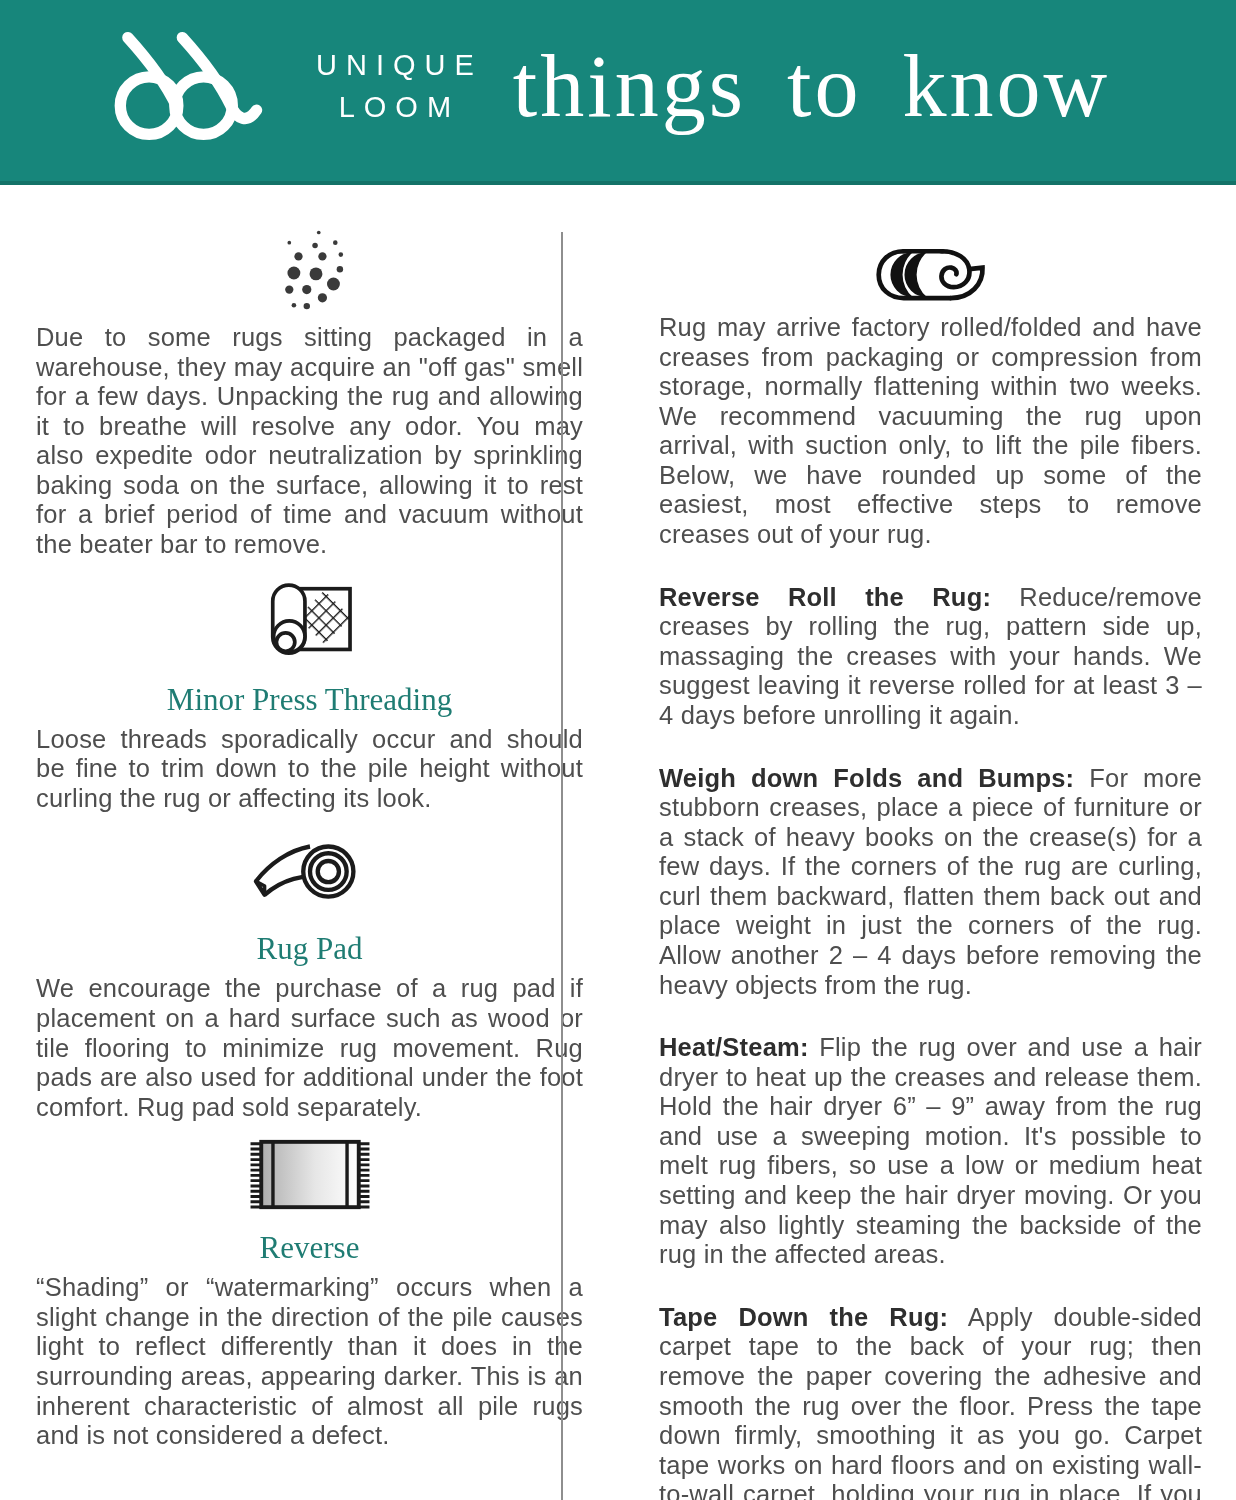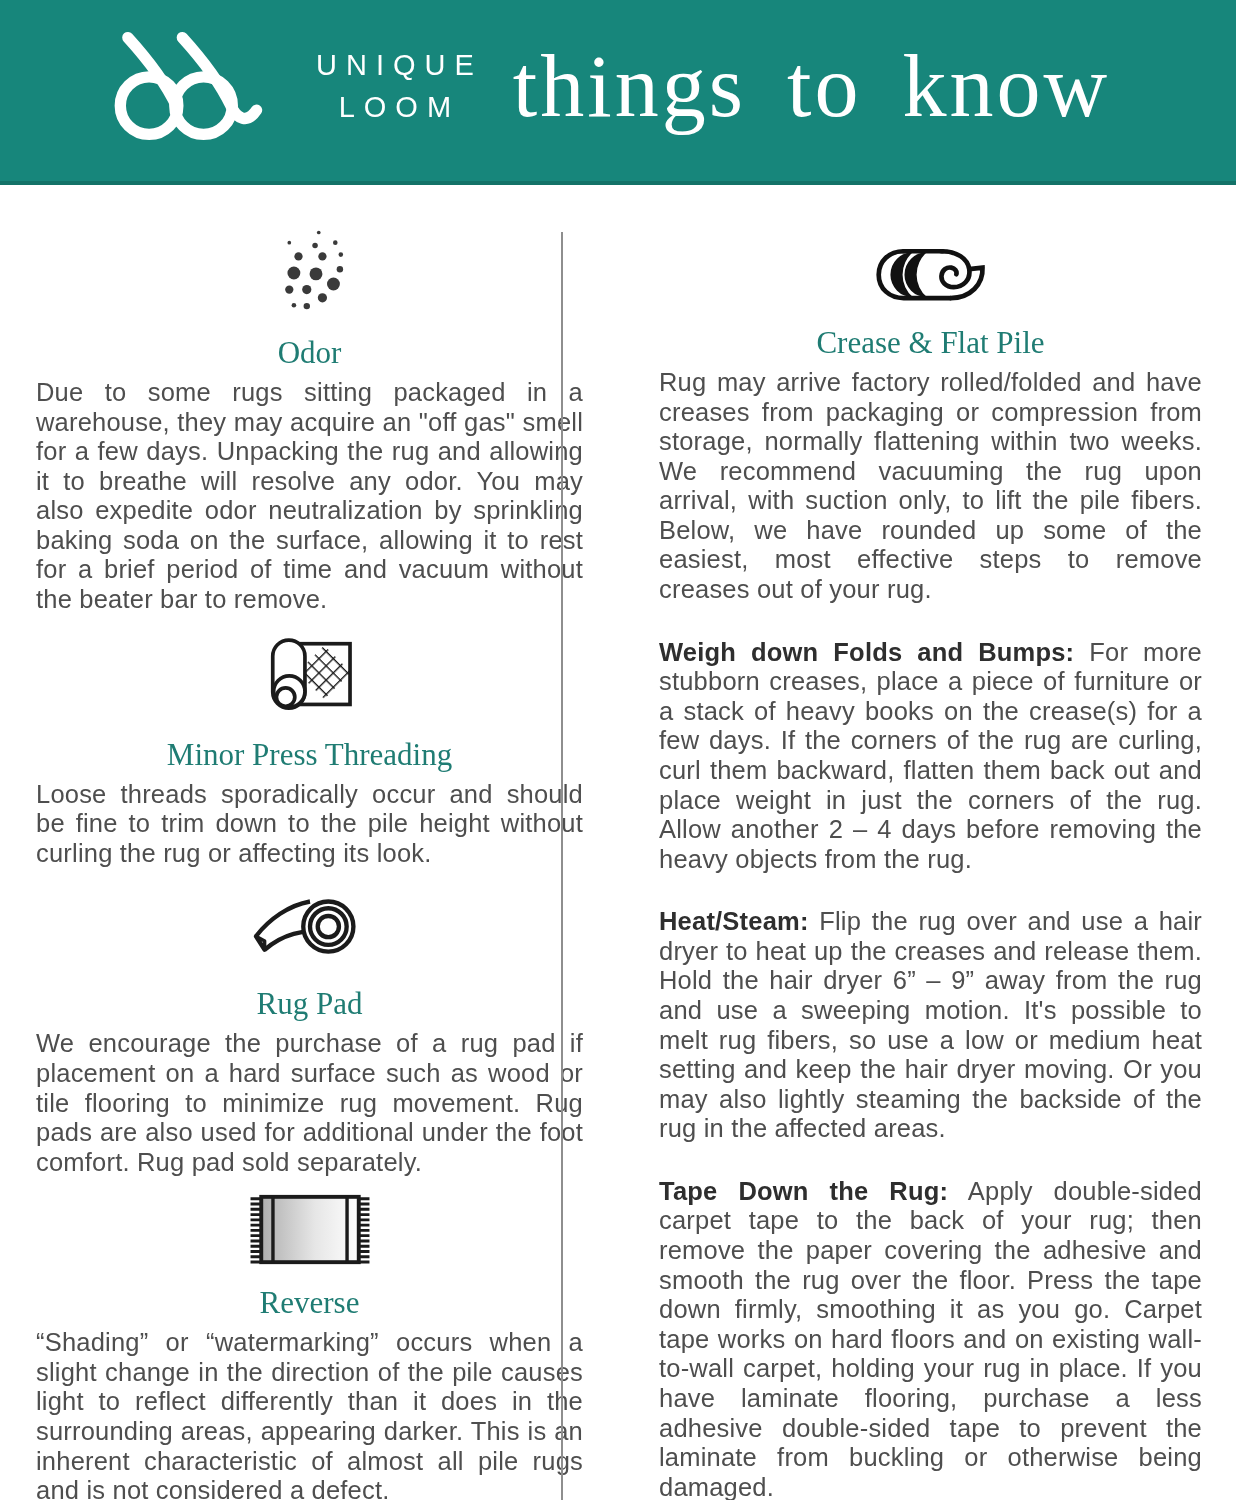--- a/index.html
+++ b/index.html
@@ -84,21 +84,20 @@
               <circle cx="54" cy="51" r="7"></circle>
               <circle cx="80" cy="46" r="3.5"></circle>
             <circle cx="73" cy="62" r="7"></circle>
             <circle cx="25" cy="68" r="4.5"></circle>
               <circle cx="44" cy="68" r="5"></circle>
             <circle cx="61" cy="77" r="5"></circle>
             <circle cx="30" cy="85" r="2.5"></circle>
               <circle cx="44" cy="86" r="3.5"></circle>
           </svg>
         </span>
-        <h2 class="section-title">Odor</h2>
         <p class="body-text">Due to some rugs sitting packaged in a warehouse, they may acquire an "off gas" smell for a few days. Unpacking the rug and allowing it to breathe will resolve any odor. You may also expedite odor neutralization by sprinkling baking soda on the surface, allowing it to rest for a brief period of time and vacuum without the beater bar to remove.</p>
       </div>
 
       <div class="section mt1">
         <span class="icon">
           <svg width="100" height="92" viewBox="0 0 105 100" fill="none">
             <defs>
               <pattern id="xh" width="11" height="11" patternUnits="userSpaceOnUse" patternTransform="rotate(45 0 0)">
                 <path d="M0 0 H11 M0 0 V11" stroke="#1b1b1b" stroke-width="3" fill="none"></path>
               </pattern>
@@ -158,23 +157,23 @@
             <g stroke="#111" stroke-width="6" fill="none" stroke-linecap="round">
               <path d="M40 8 C 21 8, 8 21, 8 38 C 8 56, 22 68, 40 68 L 100 68"></path>
               <path d="M40 8 L 90 8"></path>
               <path d="M88 8 C 108 8, 122 17, 124 31 C 126 45, 116 54, 104 54 C 94 54, 87.5 47, 88.5 39 C 89.5 32, 95 28, 101 29 C 105.5 30, 108.5 33.5, 107.5 37.5"></path>
               <path d="M124 31 L 141 29 C 142 50, 126 68, 100 68"></path>
             </g>
             <path d="M52 9 A 29 29 0 0 0 52 67 A 38 38 0 0 1 52 9 Z" fill="#111"></path>
             <path d="M70 9 A 29 29 0 0 0 70 67 A 38 38 0 0 1 70 9 Z" fill="#111"></path>
           </svg>
         </span>
-        <h2 class="section-title">Crease &amp; Flat Pile</h2>
         <p class="body-text">Rug may arrive factory rolled/folded and have creases from packaging or compression from storage, normally flattening within two weeks. We recommend vacuuming the rug upon arrival, with suction only, to lift the pile fibers. Below, we have rounded up some of the easiest, most effective steps to remove creases out of your rug.</p>
 
+        <p class="body-text step"><strong class="step-label">Reverse Roll the Rug:</strong><span> Reduce/remove creases by rolling the rug, pattern side up, massaging the creases with your hands. We suggest leaving it reverse rolled for at least 3 – 4 days before unrolling it again.</span></p>
 
         <p class="body-text step"><strong class="step-label">Weigh down Folds and Bumps:</strong><span> For more stubborn creases, place a piece of furniture or a stack of heavy books on the crease(s) for a few days. If the corners of the rug are curling, curl them backward, flatten them back out and place weight in just the corners of the rug. Allow another 2 – 4 days before removing the heavy objects from the rug.</span></p>
 
         <p class="body-text step"><strong class="step-label">Heat/Steam:</strong><span> Flip the rug over and use a hair dryer to heat up the creases and release them. Hold the hair dryer 6” – 9” away from the rug and use a sweeping motion. It's possible to melt rug fibers, so use a low or medium heat setting and keep the hair dryer moving. Or you may also lightly steaming the backside of the rug in the affected areas.</span></p>
 
         <p class="body-text step"><strong class="step-label">Tape Down the Rug:</strong><span> Apply double-sided carpet tape to the back of your rug; then remove the paper covering the adhesive and smooth the rug over the floor. Press the tape down firmly, smoothing it as you go. Carpet tape works on hard floors and on existing wall-to-wall carpet, holding your rug in place. If you have laminate flooring, purchase a less adhesive double-sided tape to prevent the laminate from buckling or otherwise being damaged.</span></p>
       </div>
     </div>
 
   </div>

